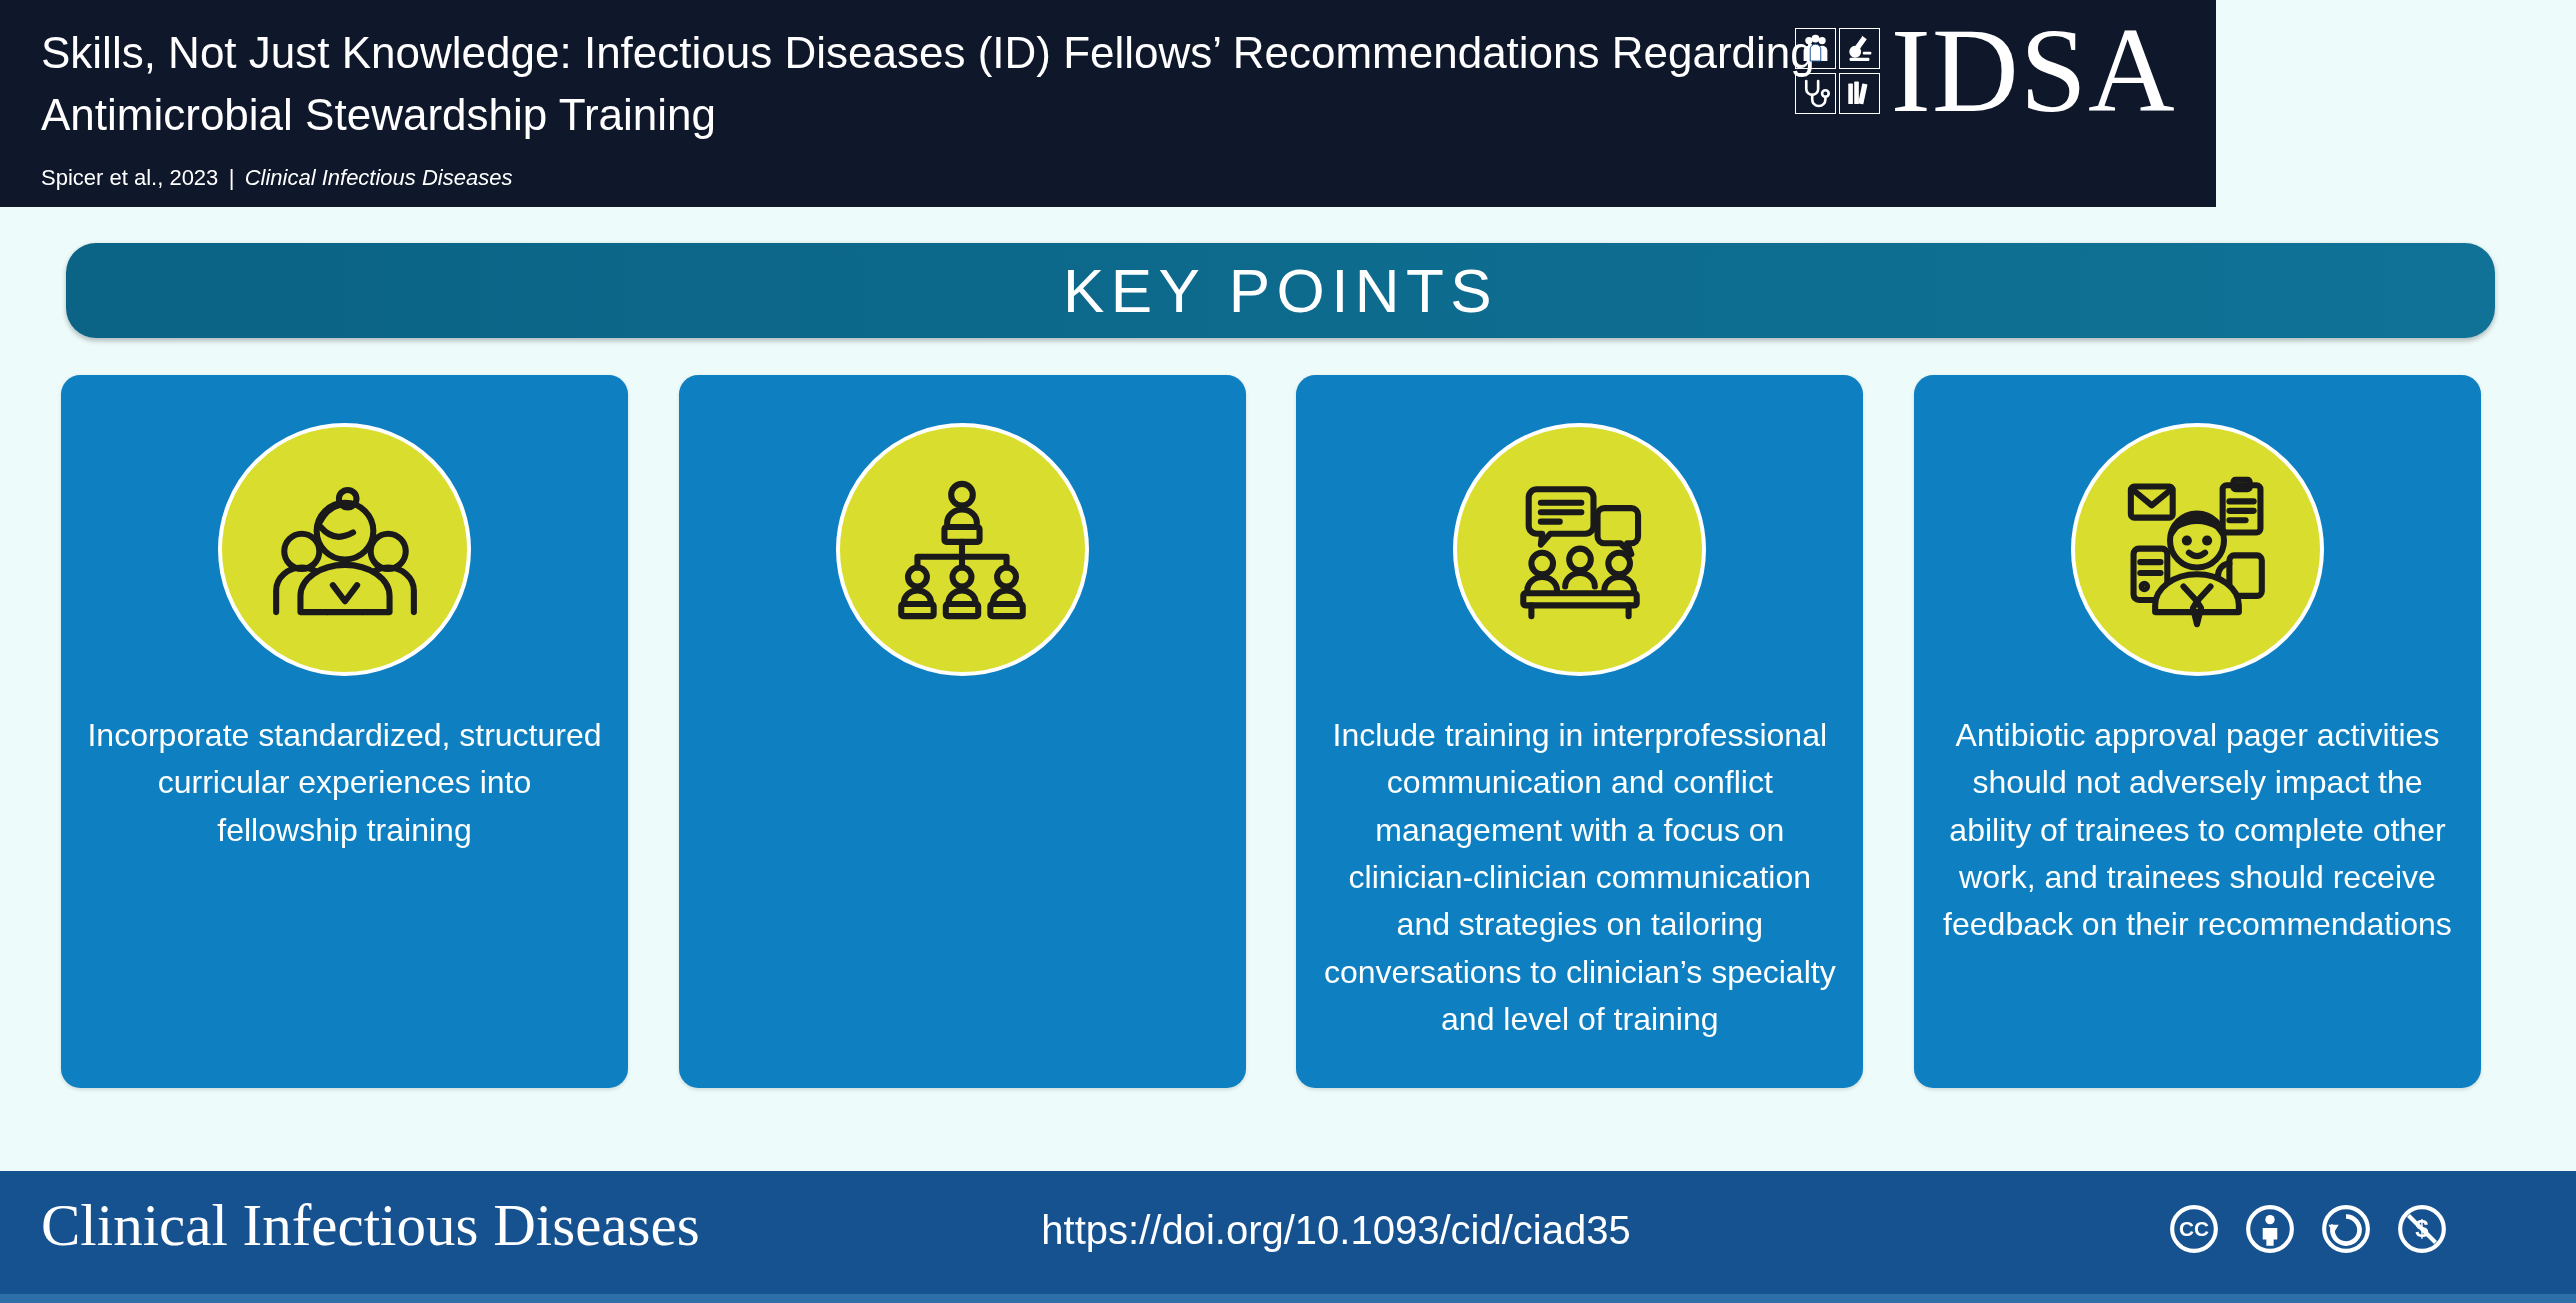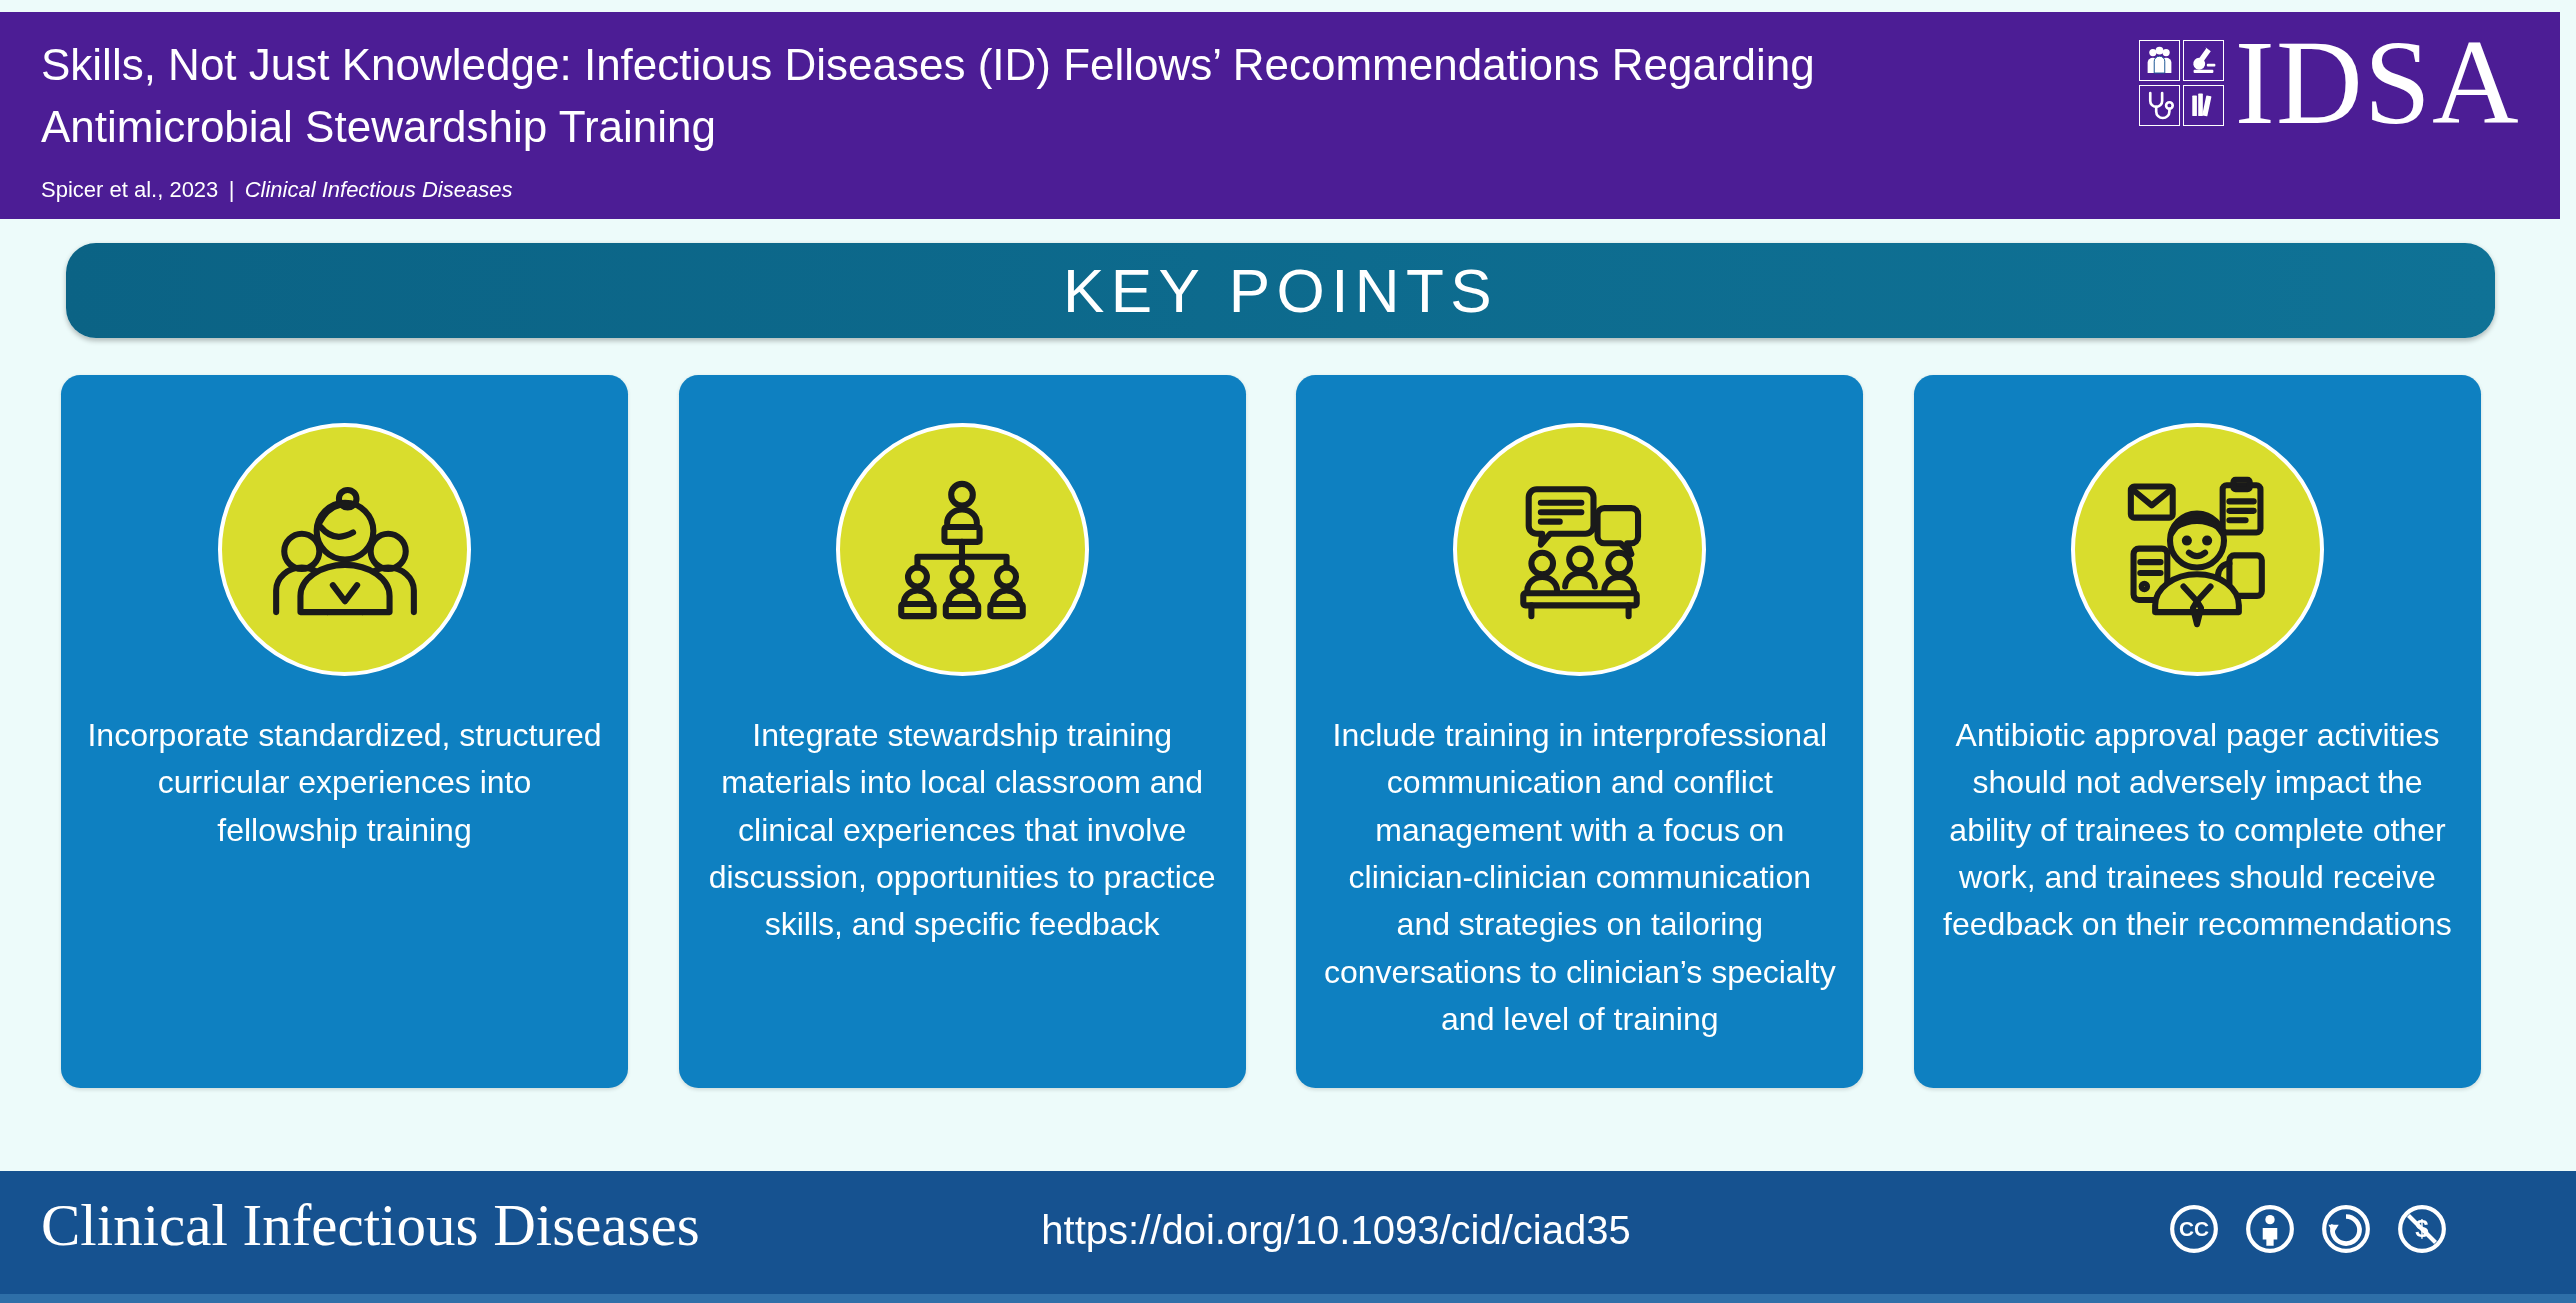--- a/index.html
+++ b/index.html
@@ -1,20 +1,20 @@
 <!DOCTYPE html>
 <html style="font-size:10.3px"><head>
 <meta charset="utf-8">
 <style>
   html,body{margin:0;padding:0;background:#edfbfa;}
   .canvas{position:relative;width:2576px;height:1303px;background:#edfbfa;
           font-family:"Liberation Sans",sans-serif;overflow:hidden;}
 
   
-  .header{position:absolute;left:0;top:12px;width:2560px;height:207px;background:#4c1d95;}
+  .header{position:absolute;left:0;top:0;width:2216px;height:207px;background:#0f172a;}
   .title{position:absolute;left:41px;top:22px;color:#ffffff;font-size:44px;line-height:62px;font-weight:400;}
   .byline{position:absolute;left:41px;top:165px;color:#ffffff;font-size:22px;}
   .byline .sep{margin:0 10.3px;}
   .byline .journal{font-style:italic;}
 
   
   .logo{position:absolute;right:40px;top:26px;color:#ffffff;text-align:center;}
   .logo-row{display:flex;align-items:center;justify-content:flex-start;gap:10.3px;}
   .logo-grid{display:grid;grid-template-columns:41px 41px;grid-template-rows:41px 41px;gap:3.9px;}
   .logo-cell{border:1.9px solid #ffffff;display:flex;align-items:center;justify-content:center;}
@@ -153,21 +153,20 @@
             <rect x="30" y="200" width="48" height="18" rx="3"></rect>
             <circle cx="120" cy="160" r="14"></circle>
             <path d="M100 198 a20 18 0 0 1 40 0"></path>
             <rect x="96" y="200" width="48" height="18" rx="3"></rect>
             <circle cx="186" cy="160" r="14"></circle>
             <path d="M166 198 a20 18 0 0 1 40 0"></path>
             <rect x="162" y="200" width="48" height="18" rx="3"></rect>
           </g>
         </svg>
       </div>
-      <div class="card-text">Integrate stewardship training materials into local classroom and clinical experiences that involve discussion, opportunities to practice skills, and specific feedback</div>
     </div>
 
     <div class="card">
       <div class="icon-circle">
         <svg viewBox="0 0 240 240">
           <path class="icon-fill-bg" d="M156 58 h40 a10 10 0 0 1 10 10 v32 a10 10 0 0 1 -10 10 h-6 l6 16 -16 -16 h-24 a10 10 0 0 1 -10 -10 v-32 a10 10 0 0 1 10 -10 z"></path>
           <path class="icon-fill-bg" d="M56 30 h72 a12 12 0 0 1 12 12 v42 a12 12 0 0 1 -12 12 h-52 l-14 16 2 -16 h-8 a12 12 0 0 1 -12 -12 v-42 a12 12 0 0 1 12 -12 z"></path>
           <g class="icon-stroke">
             <path d="M62 50 h60 M62 64 h60 M62 78 h28"></path>
             <circle cx="64" cy="140" r="16"></circle>

